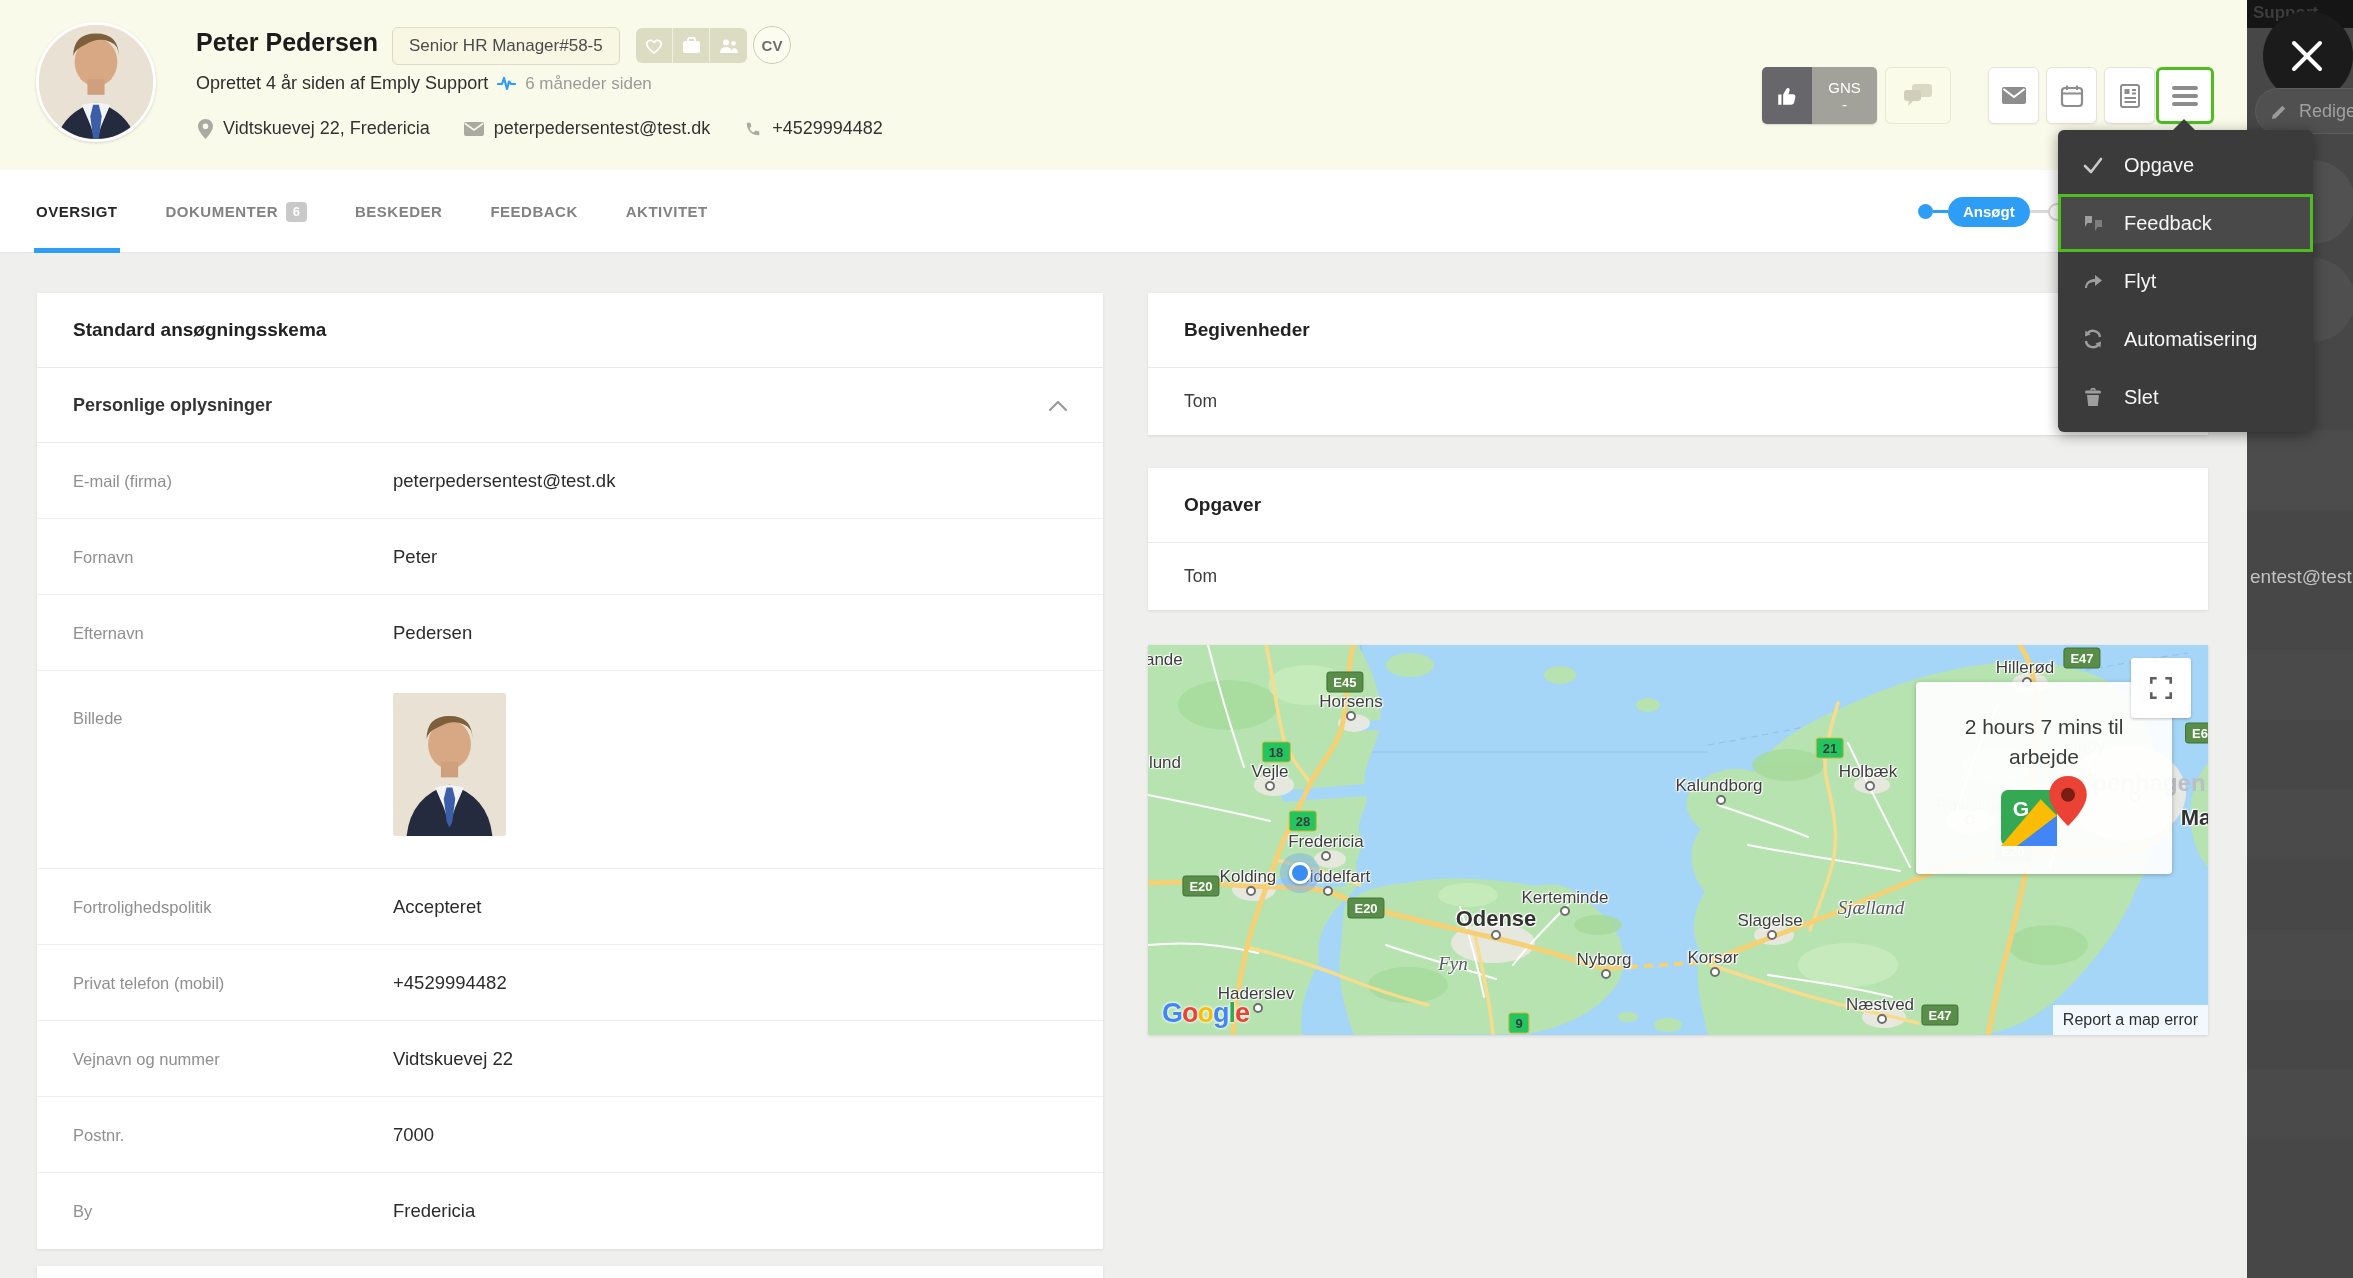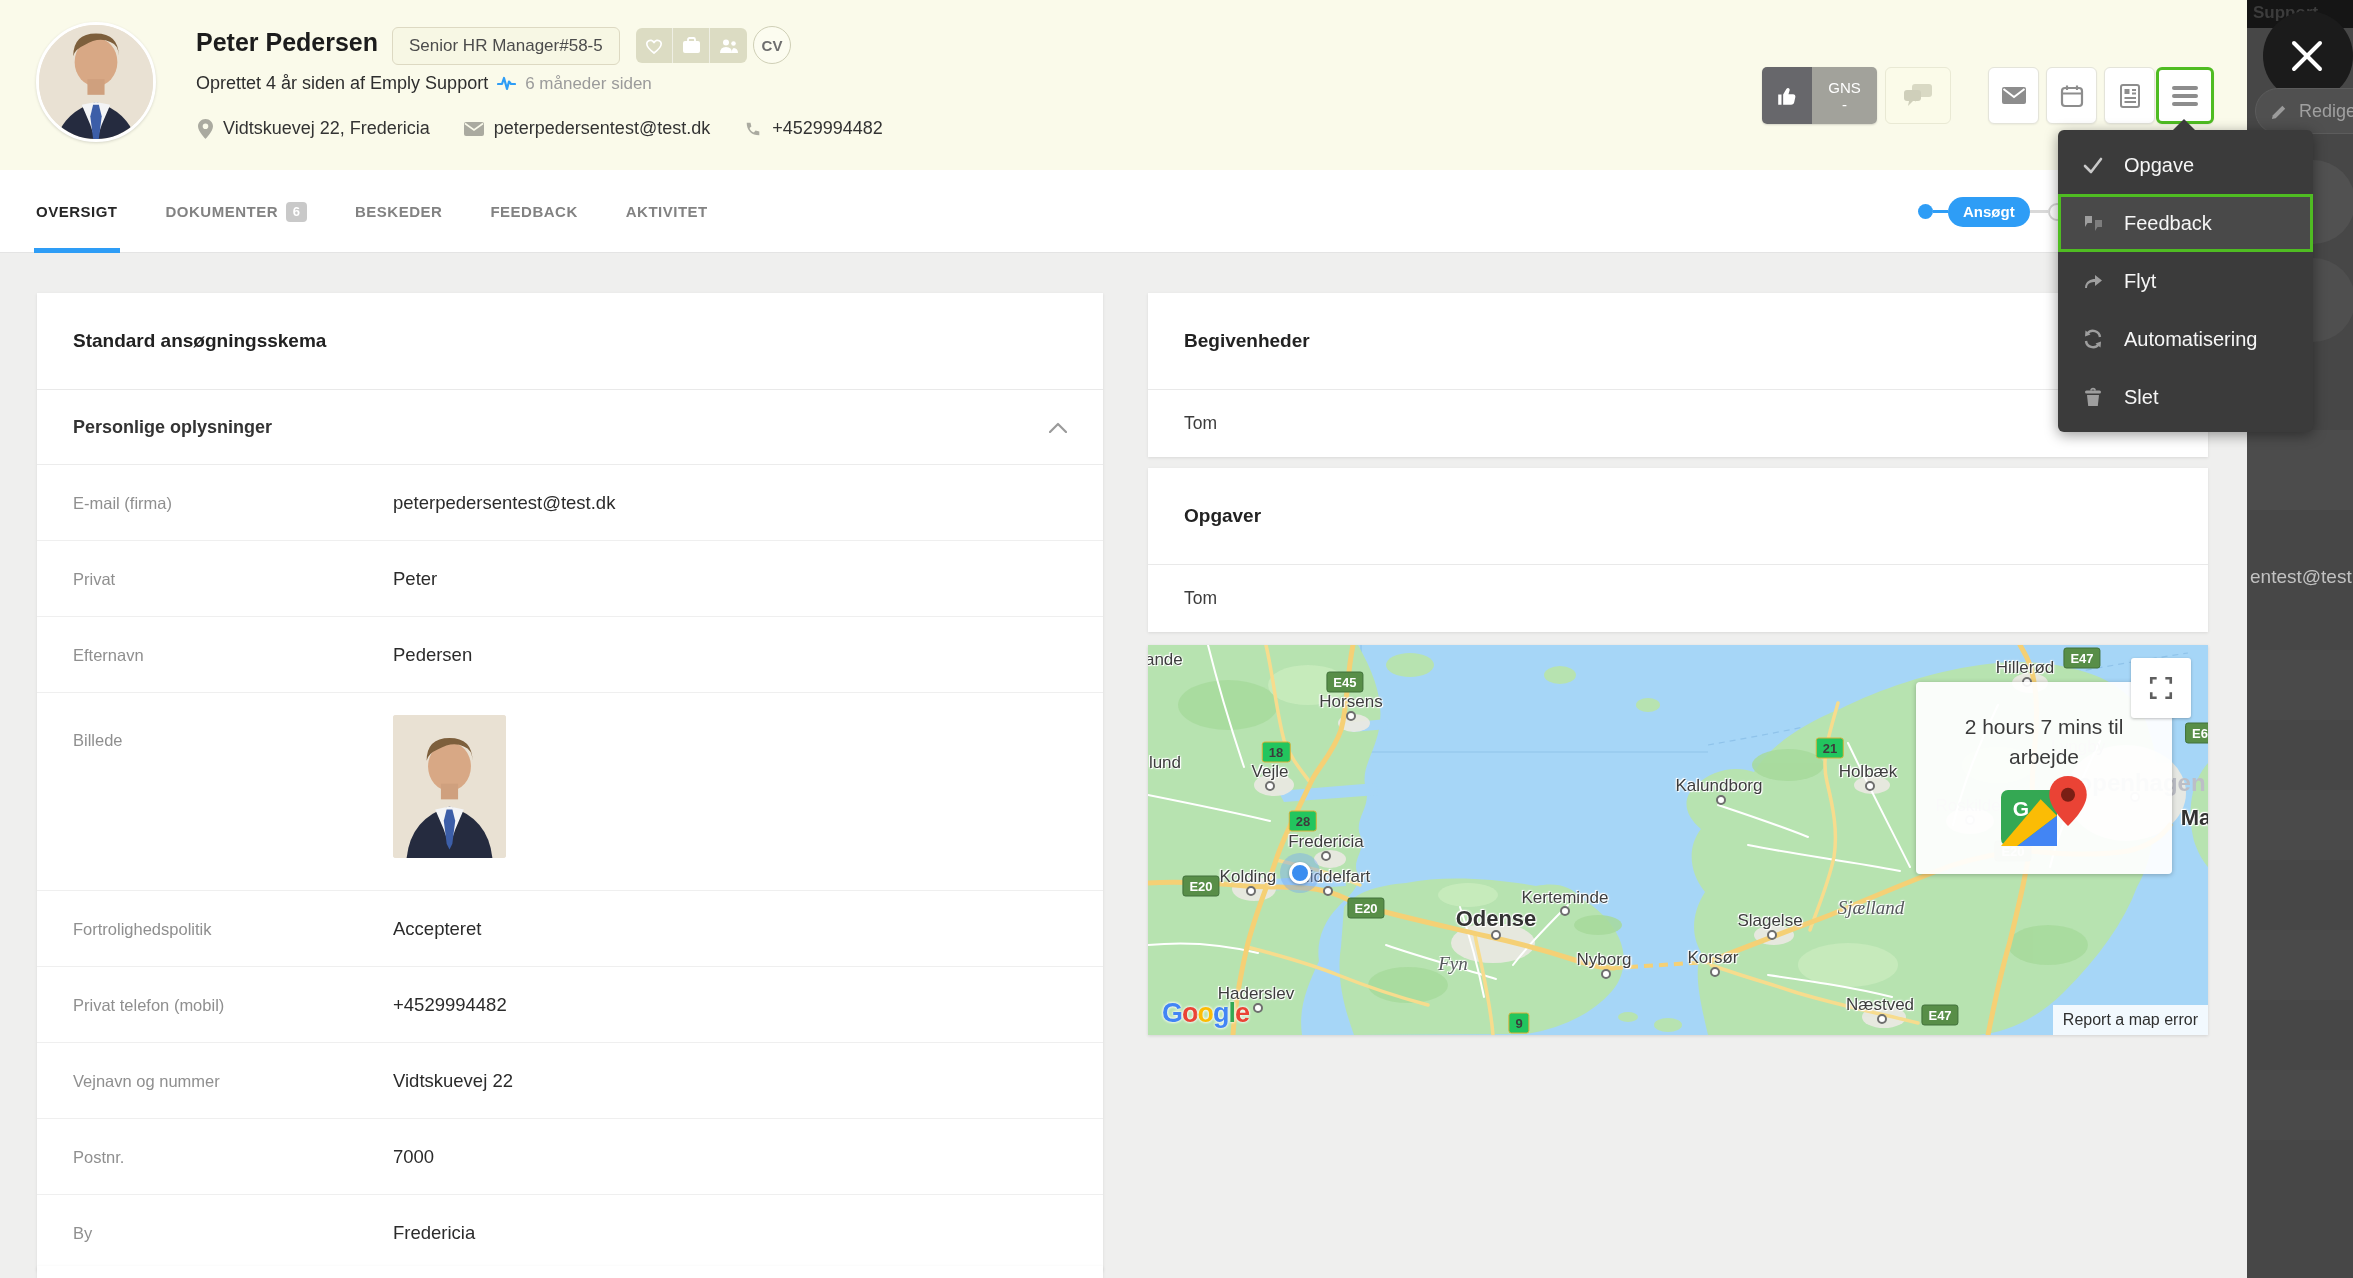--- a/index.html
+++ b/index.html
@@ -40,21 +40,21 @@
   .tab .cnt { margin-left:8px; width:21px; height:20px; background:#c9c9c9; color:#fff; border-radius:4px; font-size:13px; display:flex; align-items:center; justify-content:center; }
   .stepper { position:absolute; left:1918px; top:0; height:83px; display:flex; align-items:center; }
   .stepper .dot { width:15px; height:15px; border-radius:50%; background:#2e9df6; }
   .stepper .bline { width:15px; height:3px; background:#2e9df6; }
   .stepper .pill { height:30px; padding:0 15px; background:#2e9df6; color:#fff; font-size:15px; font-weight:bold; border-radius:15px; display:flex; align-items:center; }
   .stepper .gline { width:18px; height:3px; background:#d9d9d9; }
   .stepper .endc { width:18px; height:18px; border-radius:50%; background:#fff; border:2px solid #d5d5d5; }
 
   
   .card { position:absolute; background:#fff; box-shadow:0 1px 3px rgba(0,0,0,.09); }
-  .card-title { height:97px; display:flex; align-items:center; padding:0 36px; font-size:19px; font-weight:bold; color:#222; border-bottom:1px solid #e9e9e9; }
+  .card-title { height:75px; display:flex; align-items:center; padding:0 36px; font-size:19px; font-weight:bold; color:#222; border-bottom:1px solid #e9e9e9; }
   .section-row { height:75px; display:flex; align-items:center; justify-content:space-between; padding:0 36px; font-size:18px; font-weight:bold; color:#333; border-bottom:1px solid #ececec; cursor:pointer; }
   .frow { position:relative; height:76px; border-bottom:1px solid #efefef; }
   .frow .lab { position:absolute; left:36px; top:50%; transform:translateY(-50%); font-size:16.5px; color:#8f8f8f; }
   .frow .val { position:absolute; left:356px; top:50%; transform:translateY(-50%); font-size:18.5px; color:#2b2b2b; }
   .frow.tall { height:198px; }
   .frow.tall .lab { top:38px; transform:none; }
   .portrait { position:absolute; left:356px; top:22px; width:113px; height:143px; border-radius:3px; overflow:hidden; background:#e9e1d3; }
   .portrait svg { width:100%; height:100%; display:block; }
   .empty-row { height:67px; display:flex; align-items:center; padding:0 36px; font-size:17.5px; color:#3c3c3c; }
 
@@ -259,21 +259,21 @@
       <span>Personlige oplysninger</span>
       <svg width="18" height="11" viewBox="0 0 18 11">
           <polyline points="1,10 9,2 17,10" fill="none" stroke="#9a9a9a" stroke-width="2.2" stroke-linecap="round" stroke-linejoin="round"></polyline>
         </svg>
     </div>
     <div class="frow">
       <span class="lab">E-mail (firma)</span>
       <span class="val">peterpedersentest@test.dk</span>
     </div>
     <div class="frow">
-      <span class="lab">Privat</span>
+      <span class="lab">Fornavn</span>
       <span class="val">Peter</span>
     </div>
     <div class="frow">
       <span class="lab">Efternavn</span>
       <span class="val">Pedersen</span>
     </div>
     <div class="frow tall">
       <span class="lab">Billede</span>
       <div class="portrait">
         <svg viewBox="0 0 80 100" preserveAspectRatio="xMidYMid slice">

